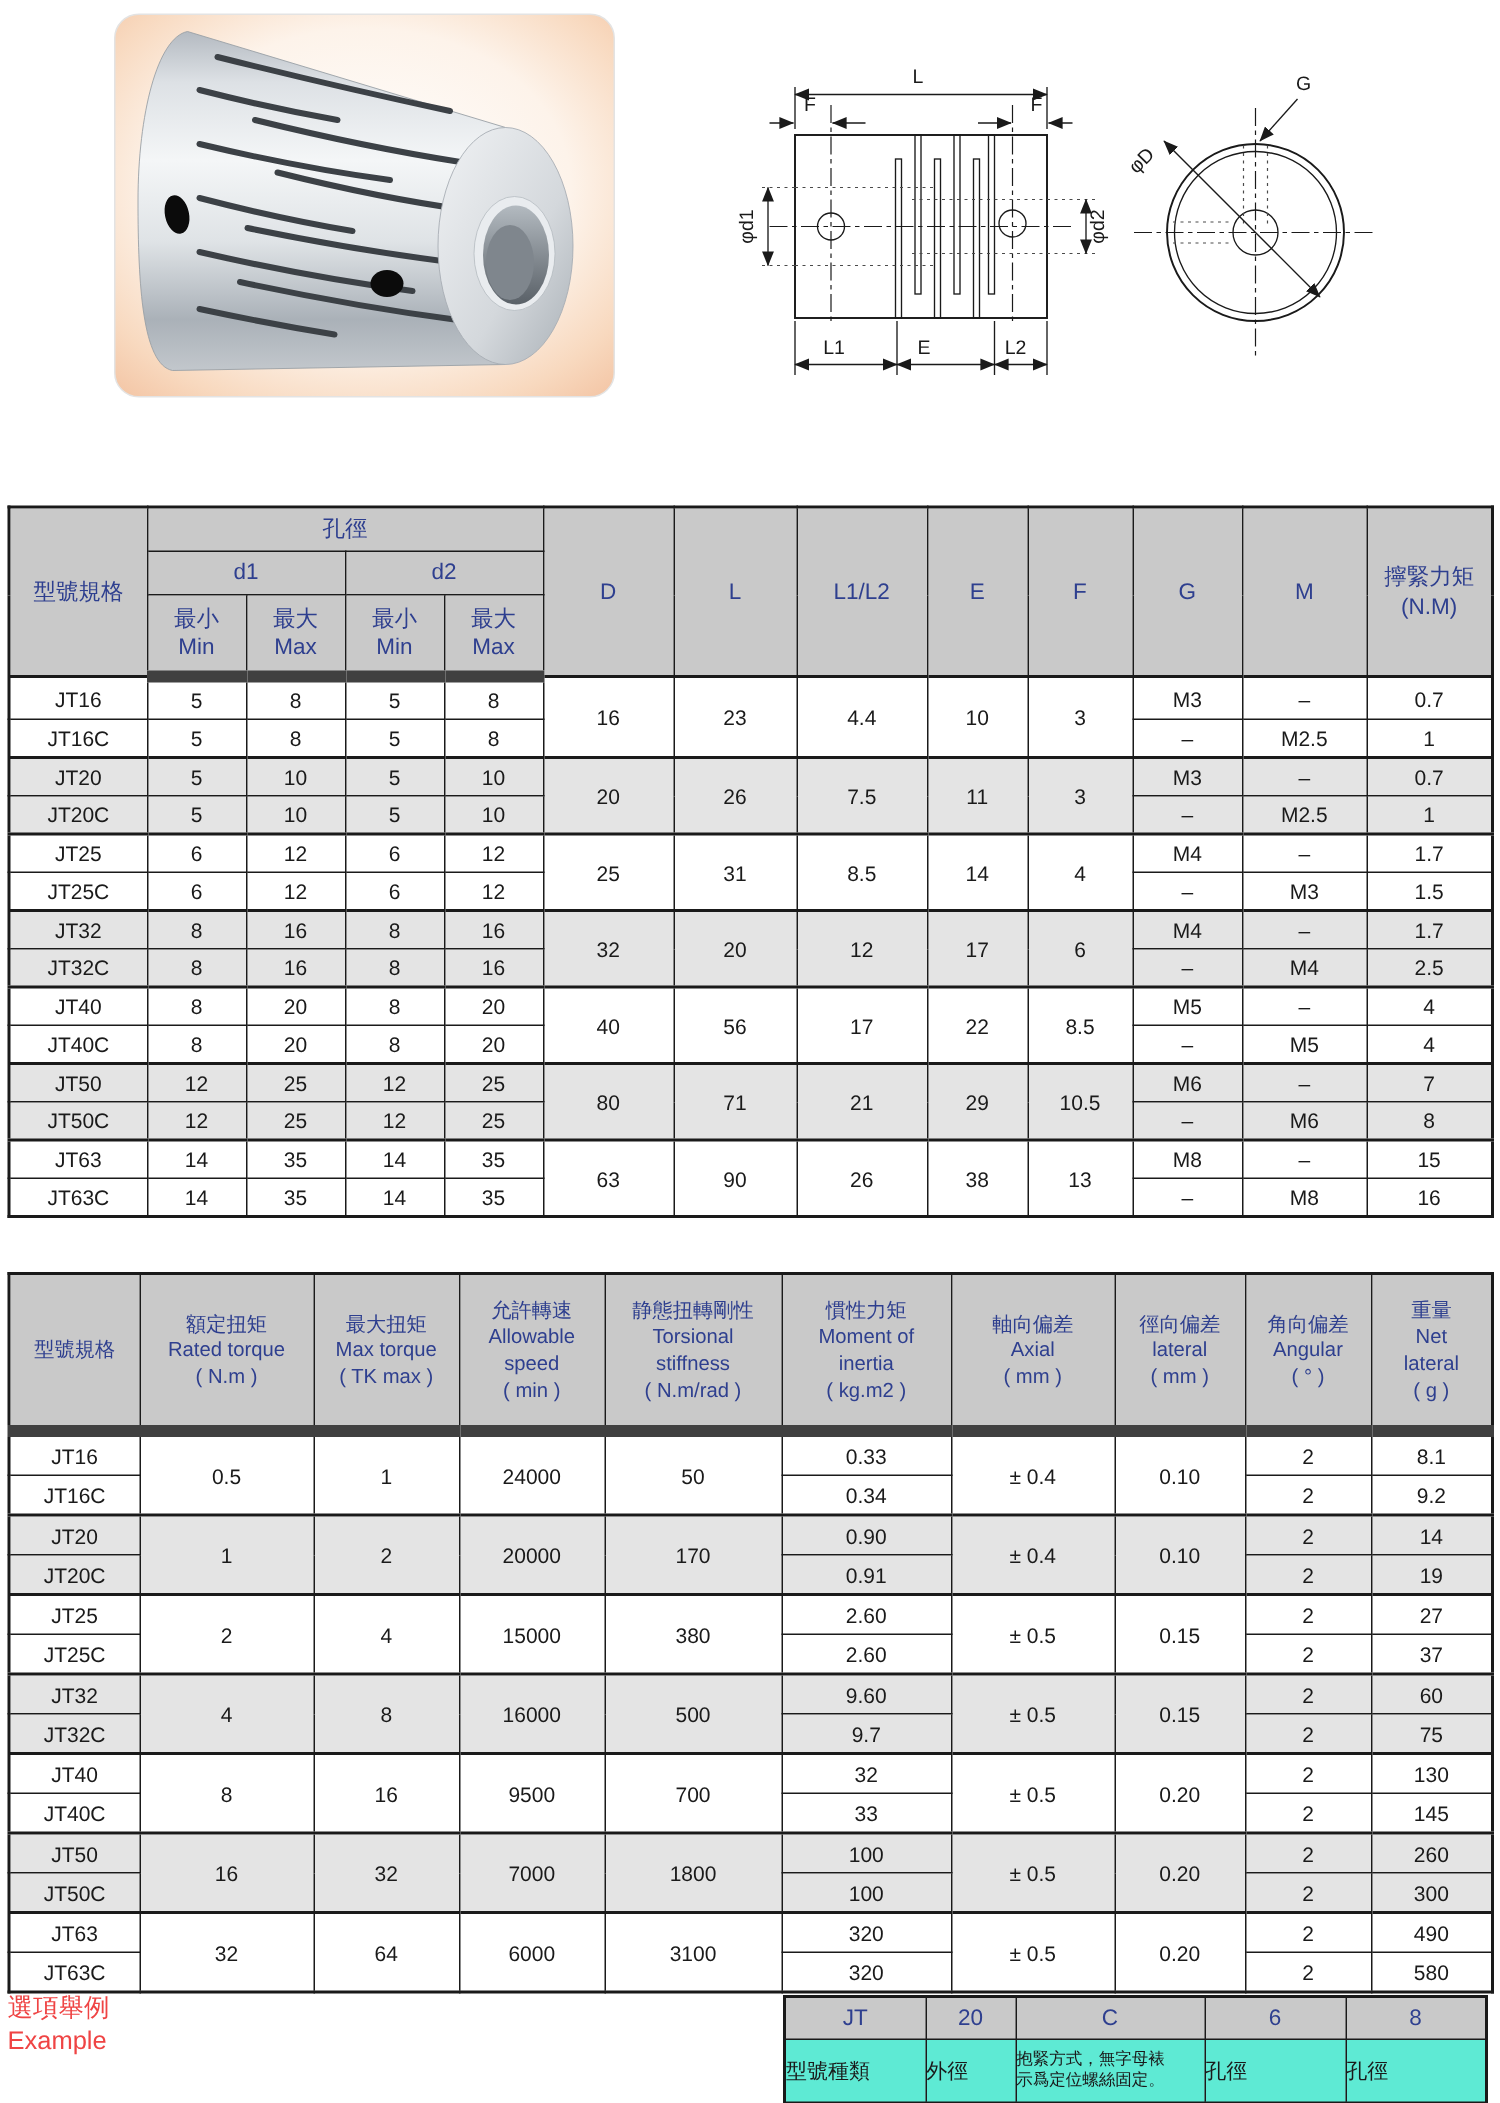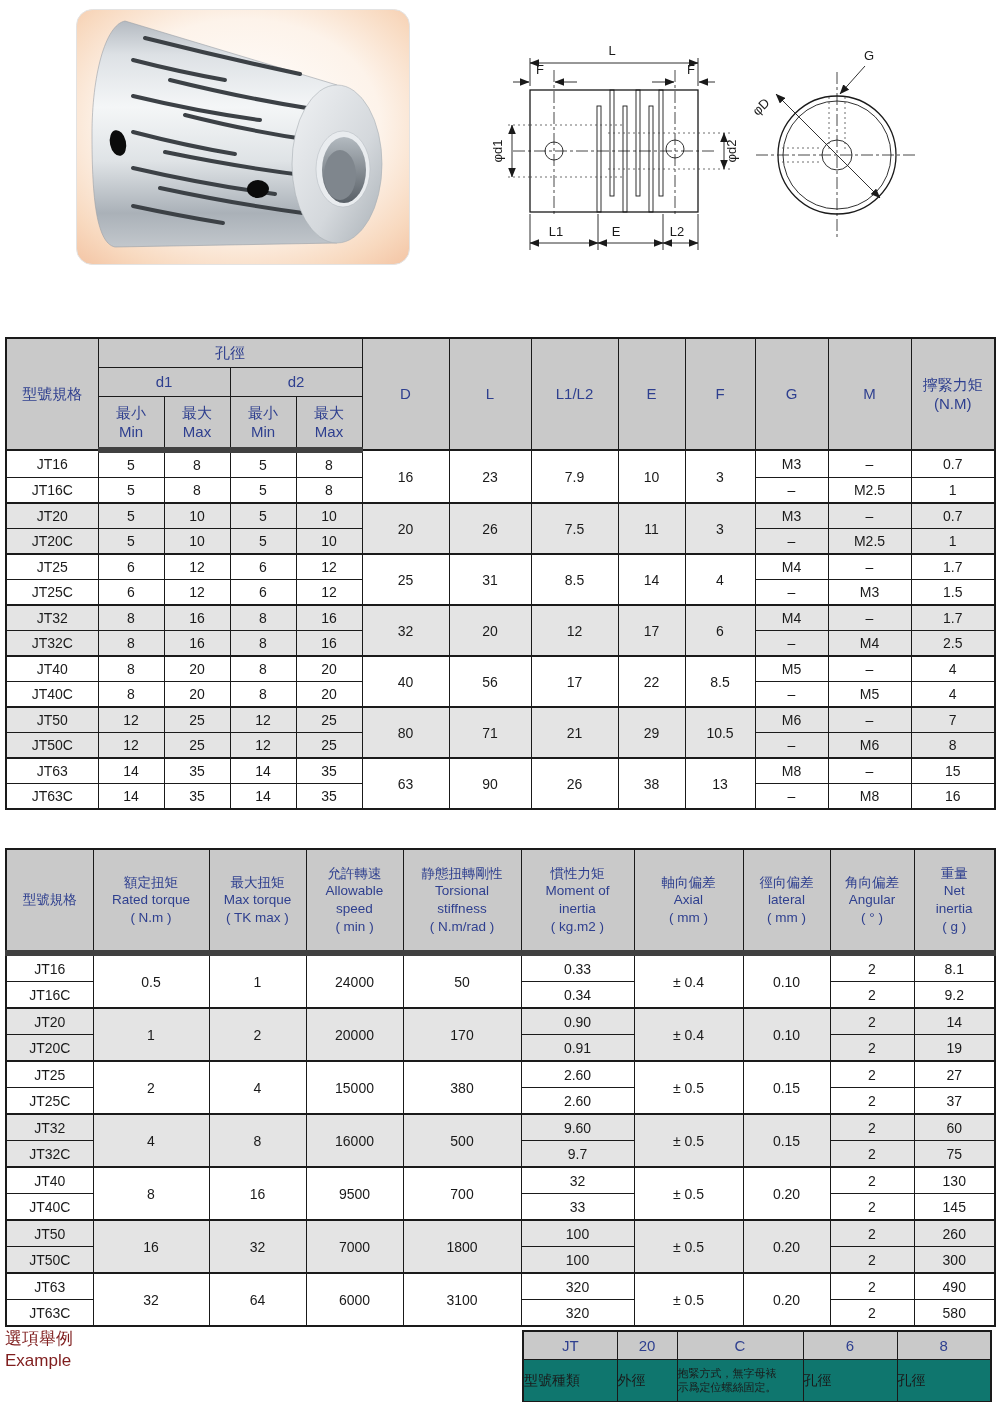--- a/index.html
+++ b/index.html
@@ -4,33 +4,33 @@
 <style>
   html,body{margin:0;padding:0}
   body{position:relative;width:1000px;height:1402px;background:#ffffff;
        font-family:"Liberation Sans","DejaVu Sans",sans-serif;color:#1a1a1a}
   .abs{position:absolute}
 
   table.spec{border-collapse:collapse;table-layout:fixed;border:2px solid #1a1a1a}
   .spec th,.spec td{border:1px solid #1a1a1a;text-align:center;vertical-align:middle;
        padding:0;overflow:hidden}
   .spec th{background:#c9c9c9;color:#2e3f8f;font-weight:normal;white-space:pre-line}
-  .spec thead tr:last-child th{border-bottom:6px solid #404040}
+  .spec thead tr:last-child th{border-bottom:8px solid #404040}
   .t1 thead th{font-size:15px;line-height:1.3}
   .t2 thead th{font-size:13.5px;line-height:1.3}
   .t1 tbody td{height:24px;font-size:14px}
   .t2 tbody td{height:25px;font-size:14px}
   tr.gtop td{border-top:2px solid #1a1a1a}
   tr.band td{background:#e4e4e4}
 
-  .ex-label{font-size:17px;line-height:1.3;white-space:pre-line;color:#7f1d1d}
+  .ex-label{font-size:17px;line-height:1.3;white-space:pre-line;color:#ef4444}
   table.ex{border-collapse:collapse;table-layout:fixed;border:2px solid #1a1a1a}
   .ex th,.ex td{border:1px solid #1a1a1a;vertical-align:middle;padding:0}
   .ex th{background:#c9c9c9;color:#2e3f8f;font-weight:normal;font-size:15px;height:27px}
-  .ex td{font-size:14px;height:41px;background:#0f766e}
+  .ex td{font-size:14px;height:41px;background:#5eead4}
   .ex td.small{font-size:11px;line-height:1.25;white-space:pre-line}
 
   svg text{fill:#1a1a1a}
   .dim{stroke:#1a1a1a;stroke-width:0.9;fill:none}
   .thick{stroke:#1a1a1a;stroke-width:1.3;fill:none}
   .cl{stroke:#1a1a1a;stroke-width:0.8;fill:none;stroke-dasharray:12 3 3 3}
   .dot{stroke:#4a4a4a;stroke-width:0.8;fill:none;stroke-dasharray:2 3}
   .dlabel{font-size:13px}
 </style>
 </head>
@@ -217,21 +217,21 @@
   </thead>
   <tbody id="t1body">
       <tr class="gtop ">
         <td>JT16</td>
         <td>5</td>
         <td>8</td>
         <td>5</td>
         <td>8</td>
         <td rowspan="2">16</td>
         <td rowspan="2">23</td>
-        <td rowspan="2">7.9</td>
+        <td rowspan="2">4.4</td>
         <td rowspan="2">10</td>
         <td rowspan="2">3</td>
         <td>M3</td>
         <td>–</td>
         <td>0.7</td>
       </tr>
       <tr class="">
         <td>JT16C</td>
         <td>5</td>
         <td>8</td>
@@ -432,21 +432,21 @@
 Axial
 ( mm )</th>
       <th>徑向偏差
 lateral
 ( mm )</th>
       <th>角向偏差
 Angular
 ( °   )</th>
       <th>重量
 Net
-inertia
+lateral
 ( g )</th>
     </tr>
   </thead>
   <tbody id="t2body">
       <tr class="gtop ">
         <td>JT16</td>
         <td rowspan="2">0.5</td>
         <td rowspan="2">1</td>
         <td rowspan="2">24000</td>
         <td rowspan="2">50</td>

